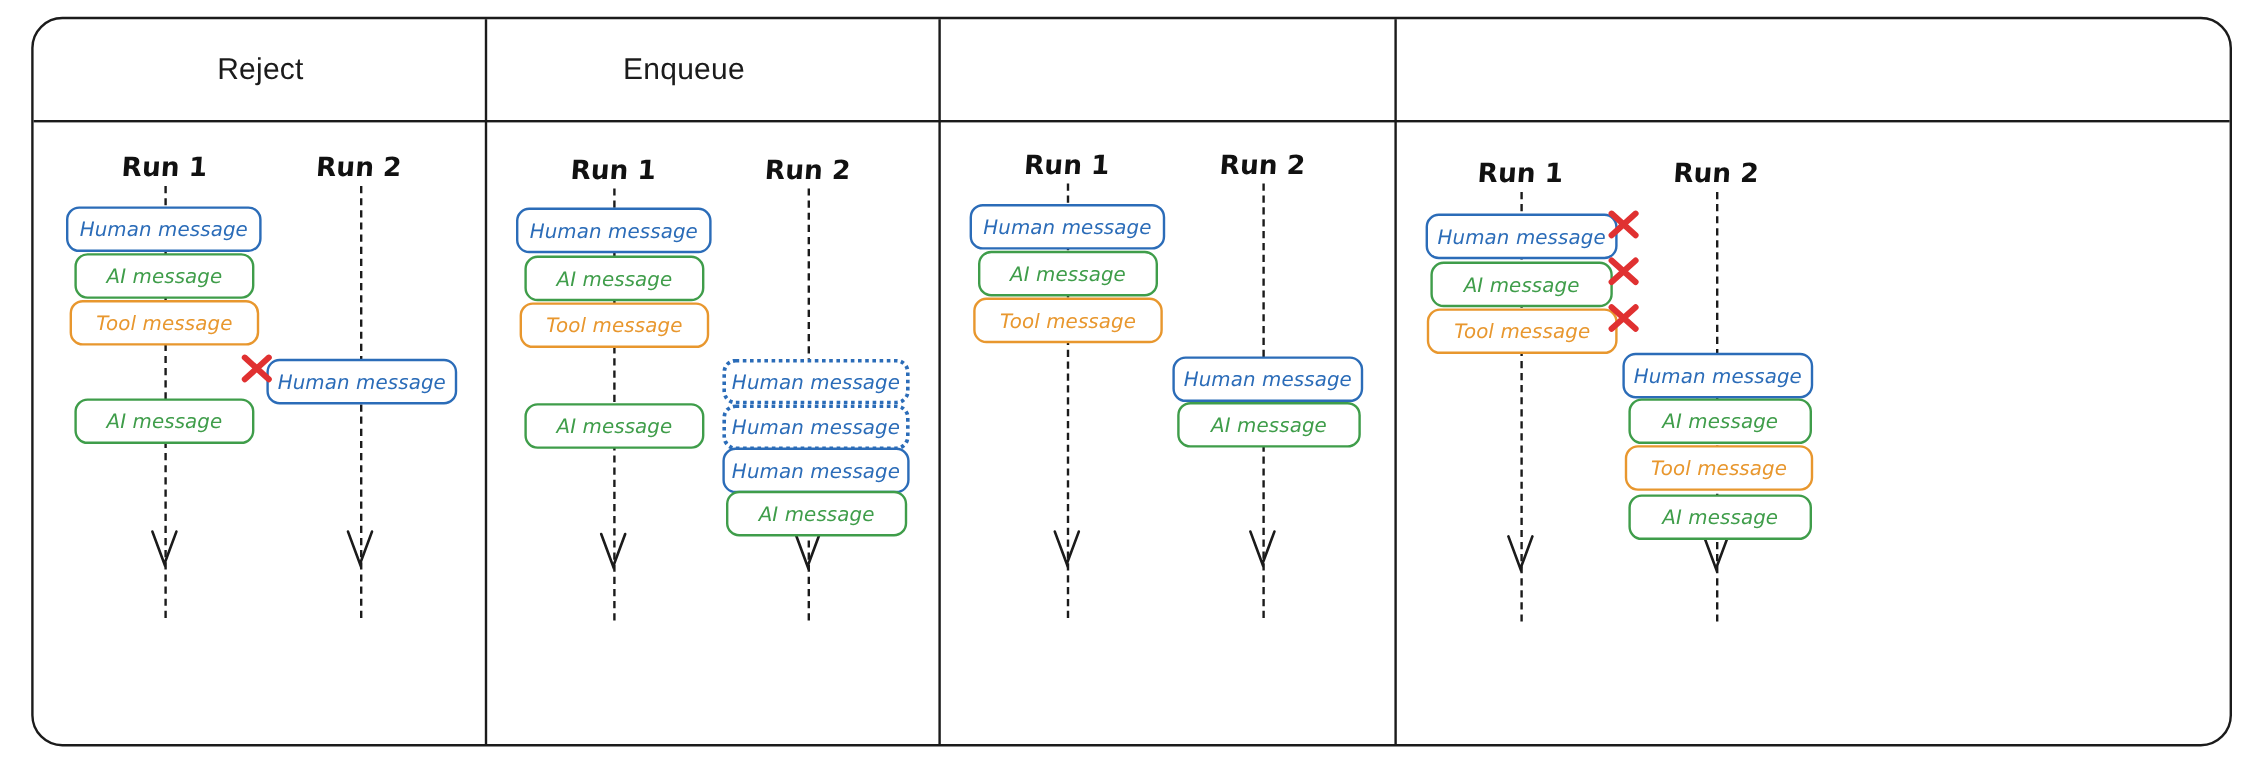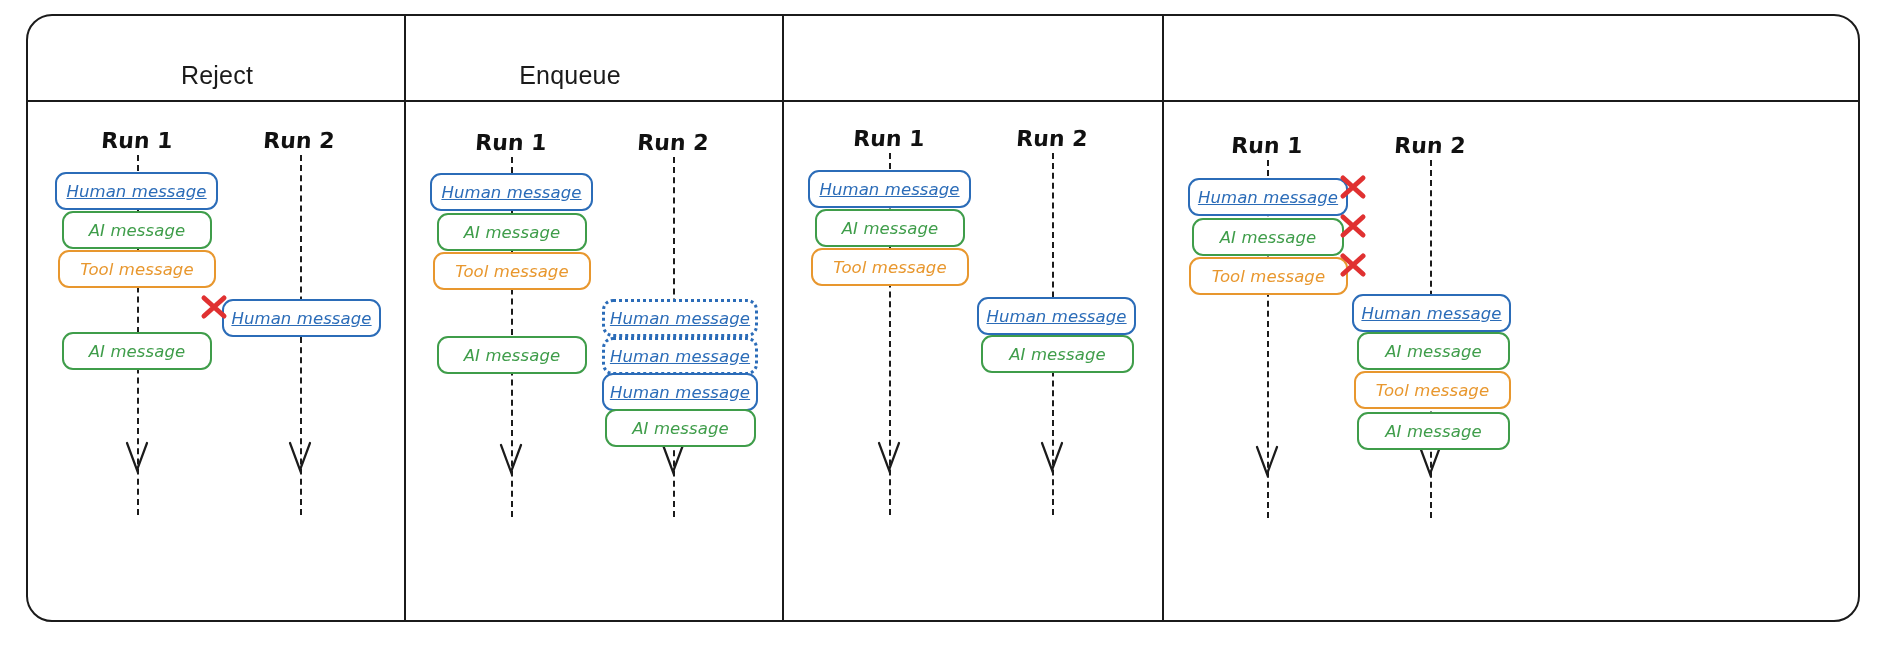--- a/index.html
+++ b/index.html
@@ -46,21 +46,21 @@
     position: absolute;
     top: 16px;
     width: 0;
     height: 604px;
     border-left: 2.4px solid #1b1b1b;
   }
 
   
   .col-header {
     position: absolute;
-    top: 61px;
+    top: 44px;
     text-align: center;
     font-size: 25px;
     color: #1b1b1b;
     font-family: "Liberation Sans", sans-serif;
     letter-spacing: .2px;
     white-space: nowrap;
   }
 
   
   .run-label {
@@ -100,21 +100,20 @@
     font-family: "DejaVu Sans", sans-serif;
     font-size: 16.5px;
     font-style: italic;
     letter-spacing: .1px;
     white-space: nowrap;
     height: 38px;
   }
   .pill.human {
     border: 2.6px solid #2b6cb8;
     color: #2b6cb8;
-    text-decoration: underline;
   }
   .pill.ai {
     border: 2.6px solid #3f9d4a;
     color: #3f9d4a;
   }
   .pill.tool {
     border: 2.6px solid #e8972e;
     color: #e8972e;
   }
   .pill.dotted {

